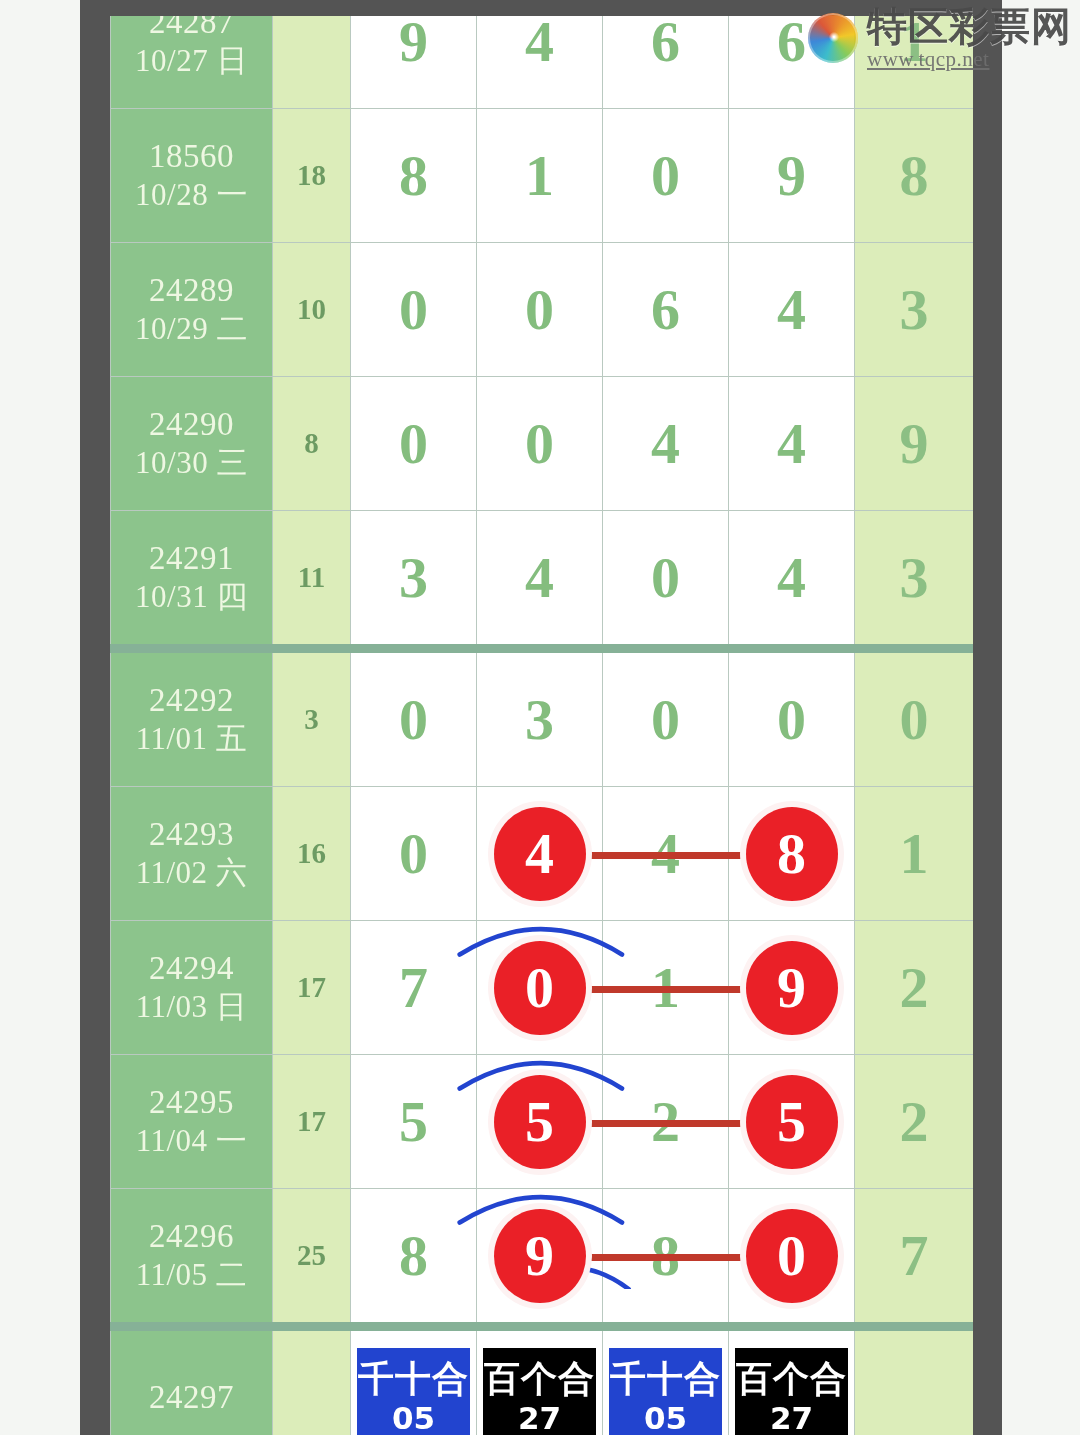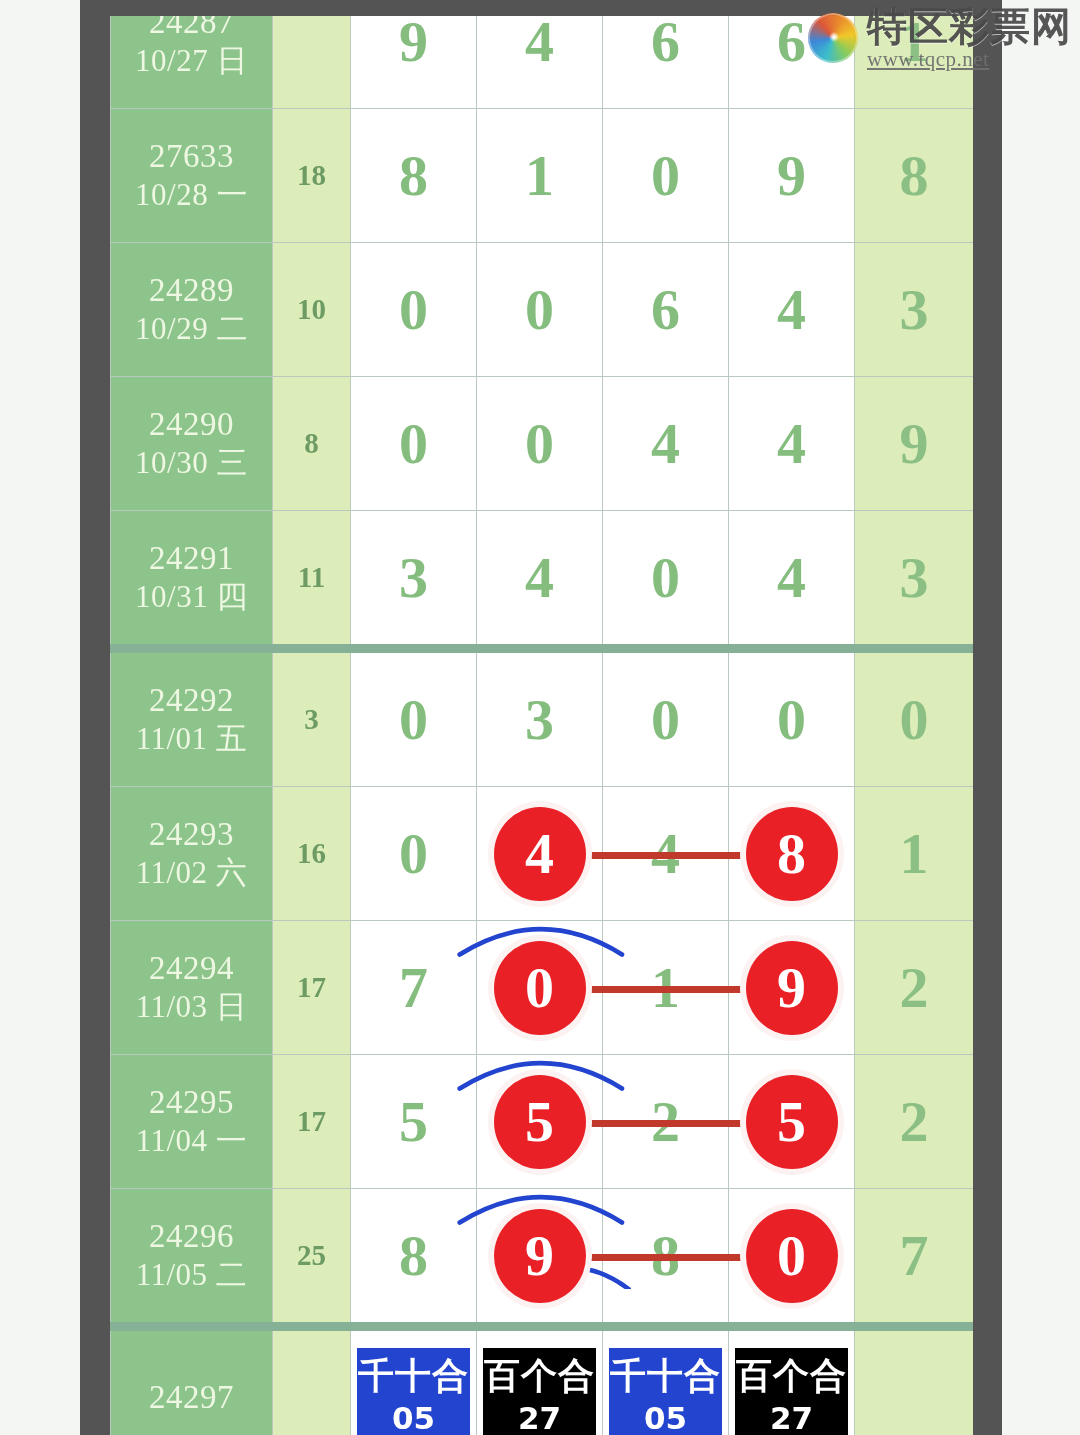--- a/index.html
+++ b/index.html
@@ -110,21 +110,21 @@
     position:absolute;left:3px;right:3px;top:14px;bottom:14px;
     border:3px solid #ffffff;
     display:flex;flex-direction:column;
     align-items:center;justify-content:center;
     color:#ffffff;line-height:1;
     z-index:5;
   }
   .fbox.blue{background:#2244cf;}
   .fbox.red{background:#000000;text-align:center;}
   .fbox .fb-label{
-    font-family:Liberation Mono, monospace;
+    font-family:Liberation Sans, sans-serif;
     font-size:36px;font-weight:bold;letter-spacing:1px;
   }
   .fbox .fb-val{
     font-family:"DejaVu Sans", sans-serif;
     font-size:31px;font-weight:bold;margin-top:6px;
   }
 
   
   .watermark{
     position:absolute;right:8px;top:6px;
@@ -173,21 +173,21 @@
           </td>
           <td class="sum"></td>
           <td class="digit"><span>9</span></td>
           <td class="digit"><span>4</span></td>
           <td class="digit"><span>6</span></td>
           <td class="digit"><span>6</span></td>
           <td class="tail">1</td>
         </tr>
         <tr>
           <td class="period">
-            <div class="p-no">27633</div>
+            <div class="p-no">18560</div>
             <div class="p-date">10/28 一</div>
           </td>
           <td class="sum">18</td>
           <td class="digit"><span>8</span></td>
           <td class="digit"><span>1</span></td>
           <td class="digit"><span>0</span></td>
           <td class="digit"><span>9</span></td>
           <td class="tail">8</td>
         </tr>
         <tr>

